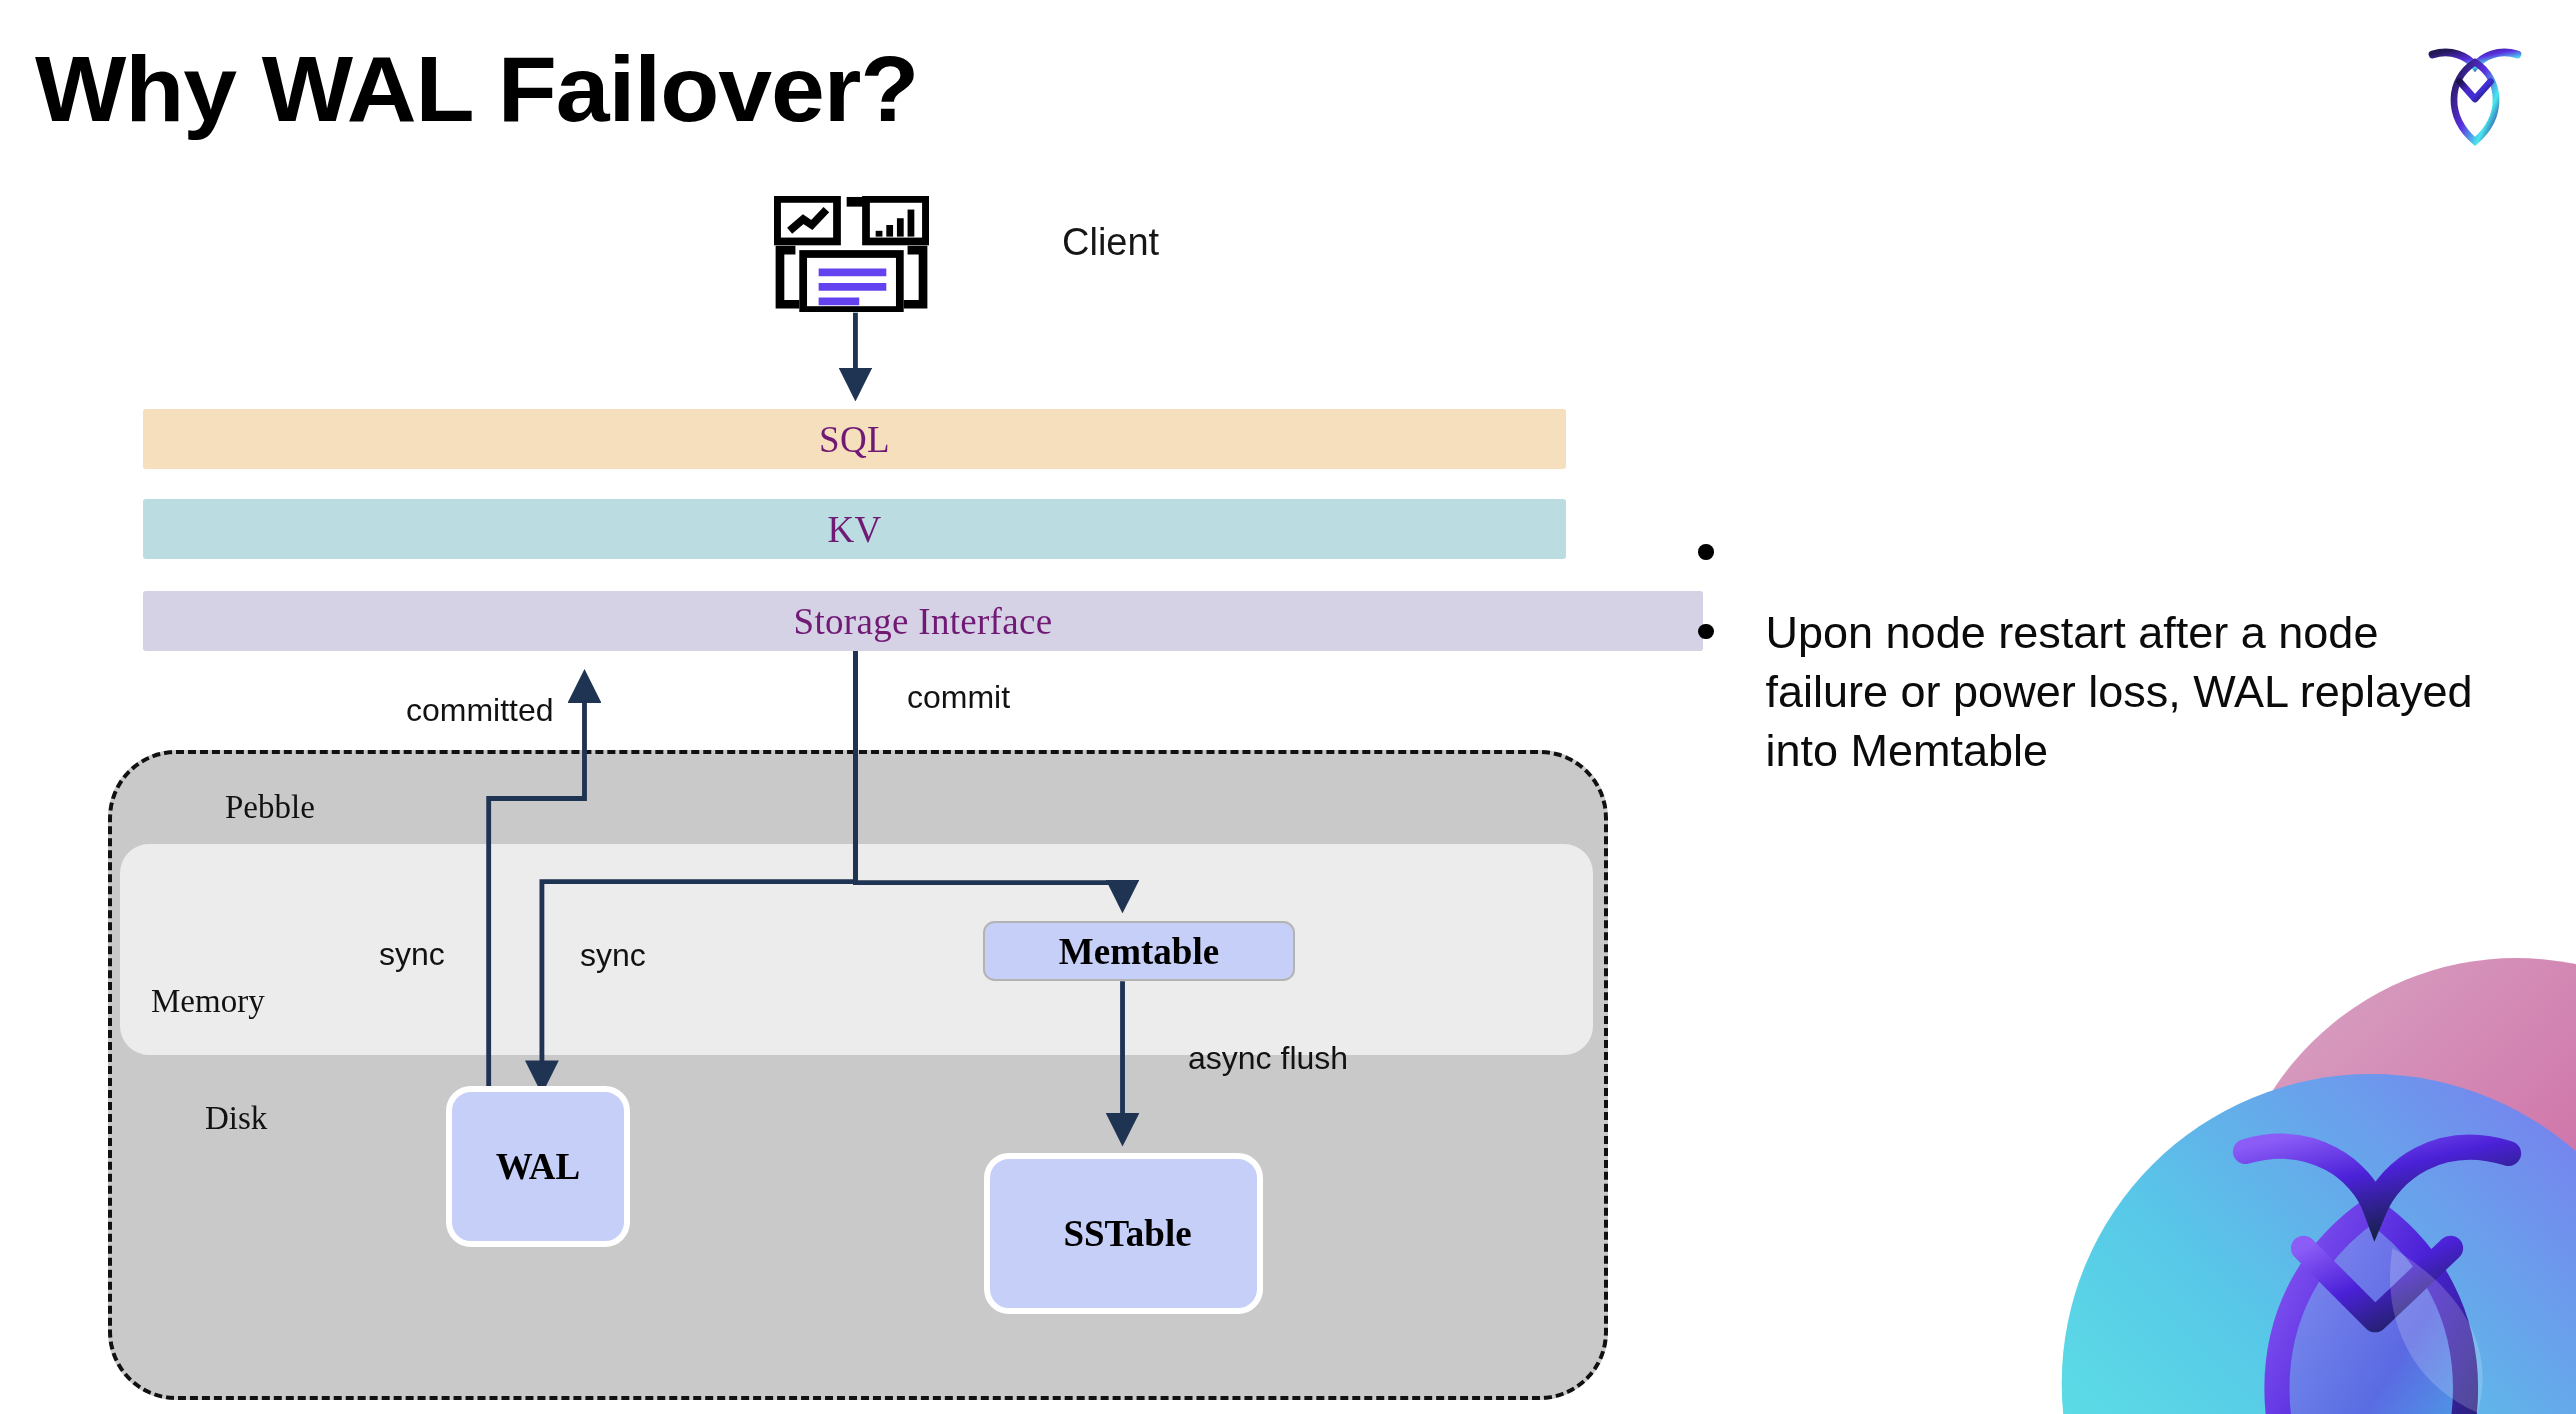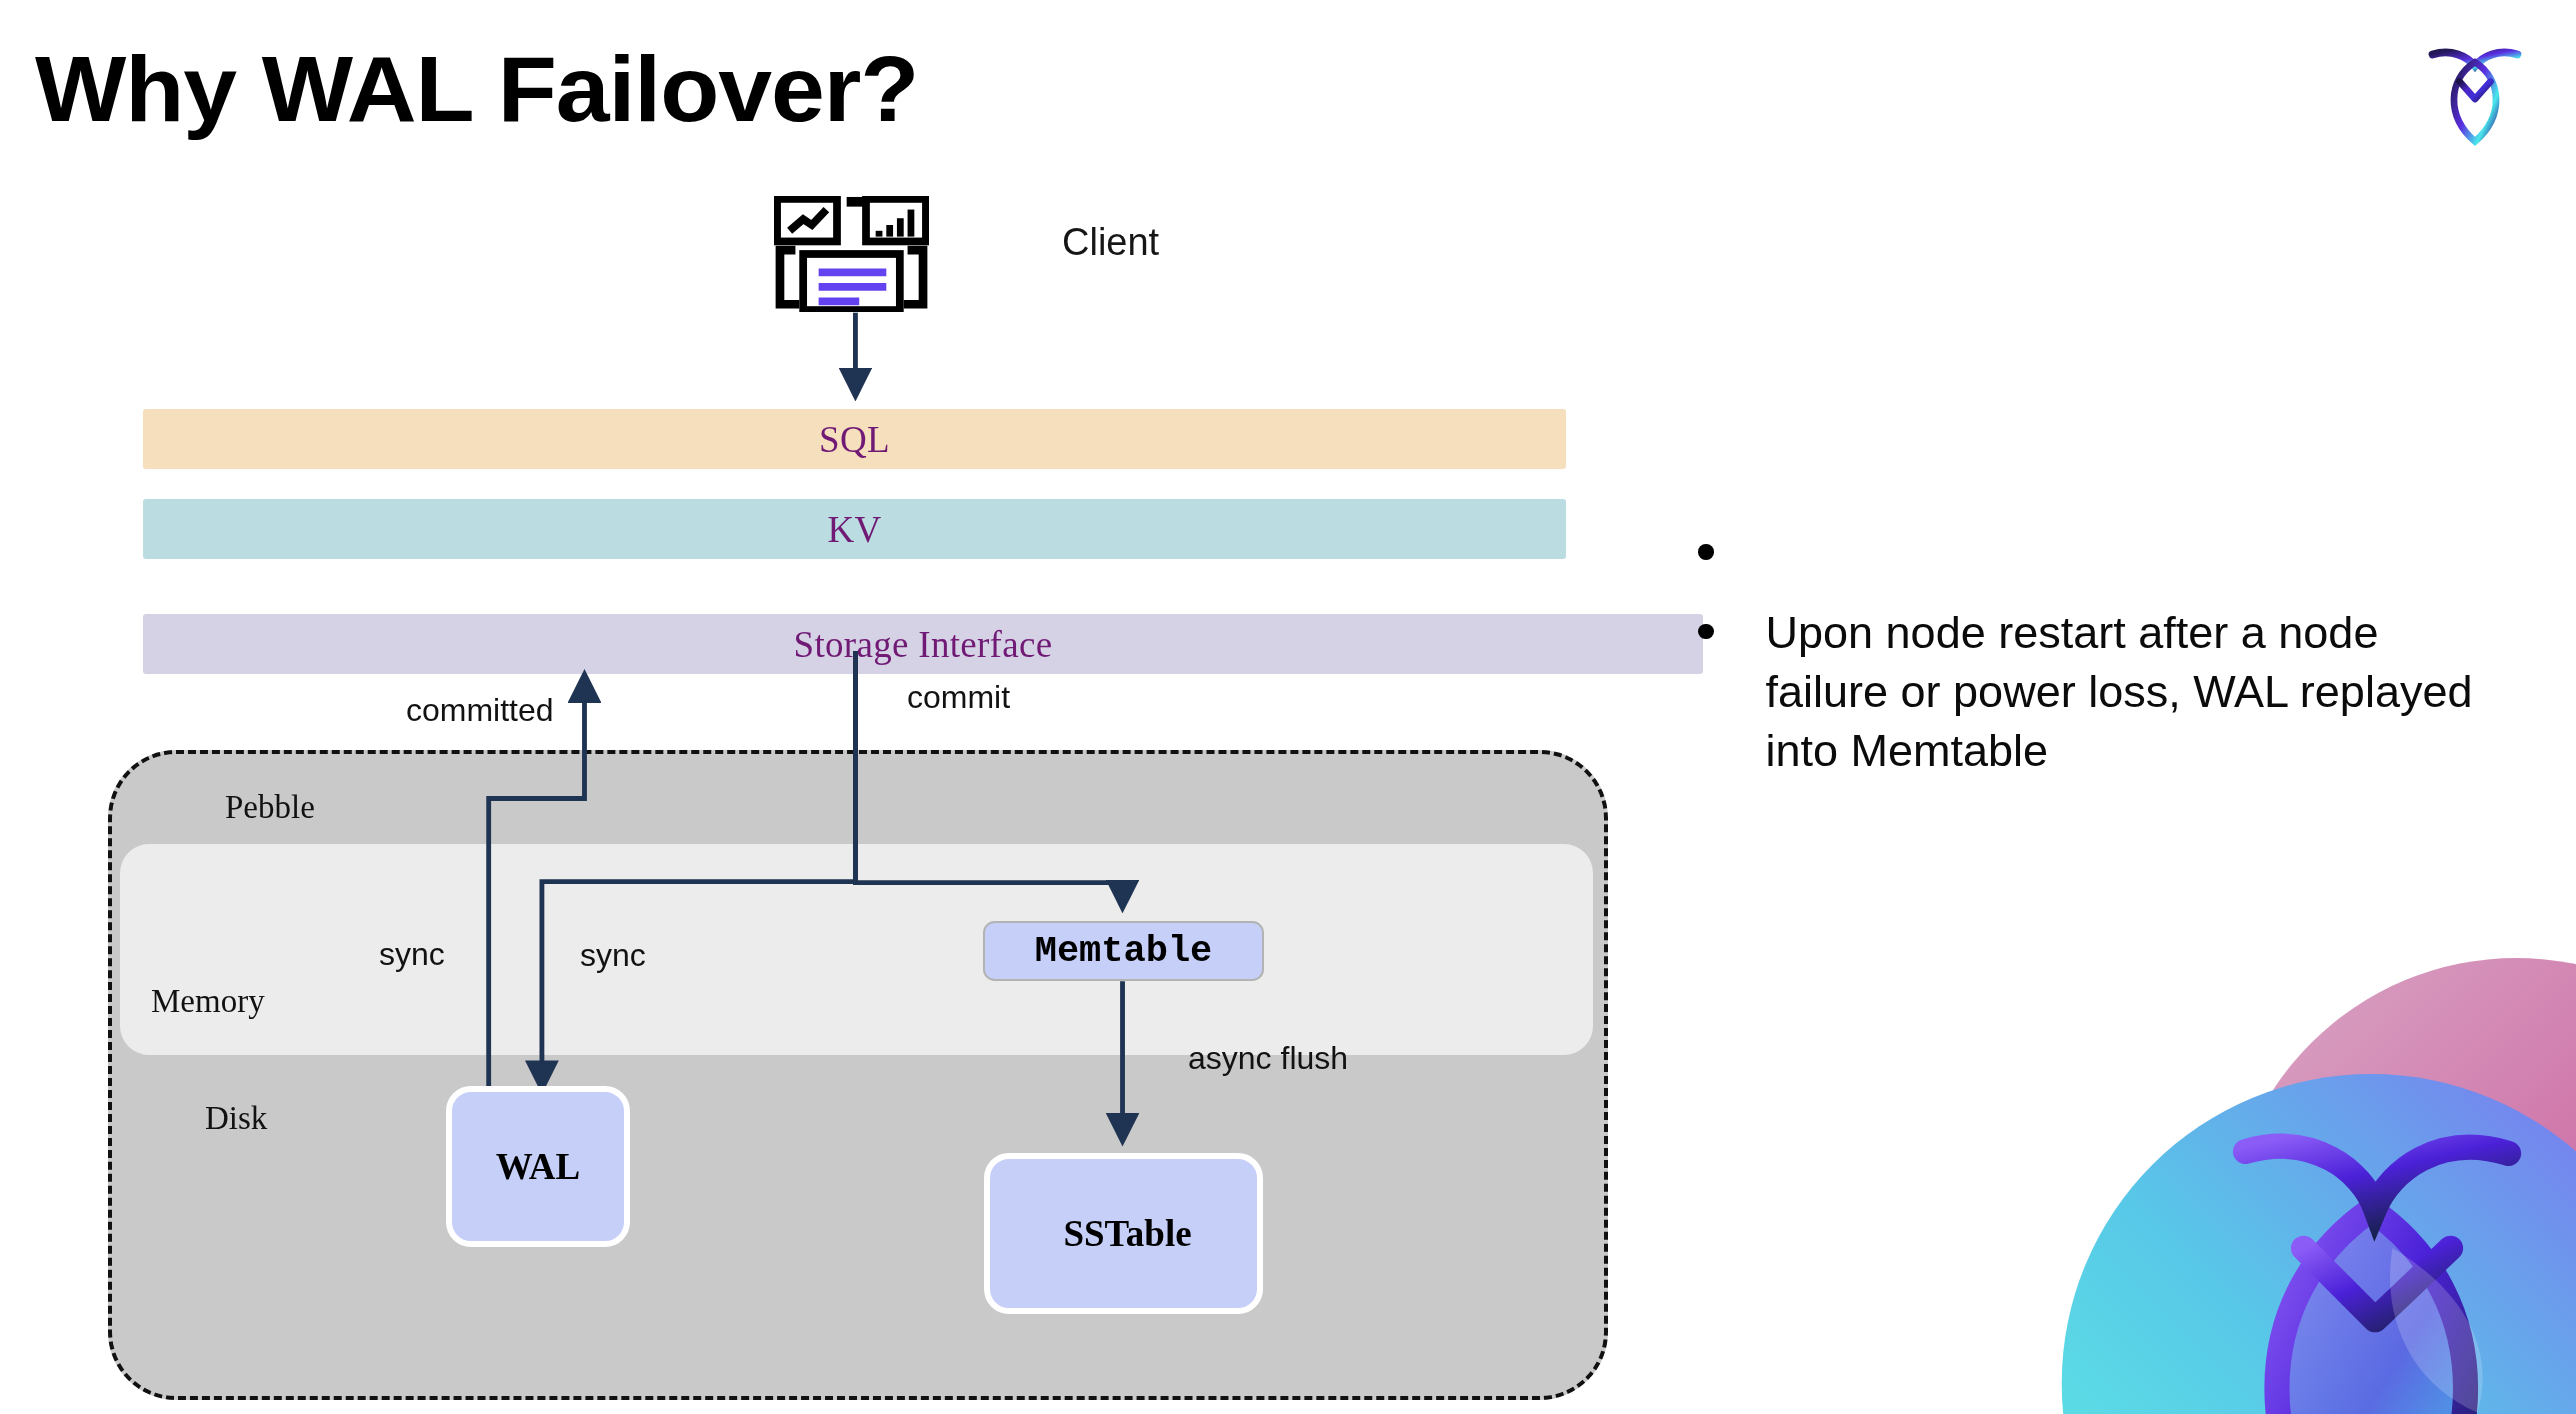--- a/index.html
+++ b/index.html
@@ -34,21 +34,21 @@
 
   
   .layer{
     position:absolute;height:60px;border-radius:2.9px;
     display:flex;align-items:center;justify-content:center;
     font-family:"Liberation Serif", serif;
     font-size:37px;color:#701a75;letter-spacing:0.3px;
   }
   .layer-sql{left:143px;top:409px;width:1423px;background:#f5dfbd;}
   .layer-kv{left:143px;top:499px;width:1423px;background:#bbdce1;}
-  .layer-si{left:143px;top:614px;width:1560px;background:#d6d2e5;}
+  .layer-si{left:143px;top:591px;width:1560px;background:#d6d2e5;}
 
   
   .pebble-box{
     position:absolute;left:108px;top:750px;width:1500px;height:650px;
     background:#c9c9c9;border:4.8px dashed #111111;border-radius:68px;box-sizing:border-box;
   }
   .memory-band{
     position:absolute;left:120px;top:844px;width:1473px;height:211px;
     background:#ececec;border-radius:29px;
   }
@@ -73,22 +73,22 @@
   .lbl-asyncflush{left:1188px;top:1040px;}
 
   
   .node{
     position:absolute;background:#c5cff8;
     display:flex;align-items:center;justify-content:center;
     font-family:"Liberation Serif", serif;font-weight:bold;color:#000000;
     box-sizing:border-box;
   }
   .node-memtable{
-    left:983px;top:921px;width:281px;height:60px;border-radius:11.6px;
-    border:2.9px solid #b3b3b3;font-size:37px;font-family:Liberation Mono, monospace;
+    left:983px;top:921px;width:312px;height:60px;border-radius:11.6px;
+    border:2.9px solid #b3b3b3;font-size:37px;
   }
   .node-wal{
     left:446px;top:1086px;width:184px;height:161px;border-radius:25px;
     border:6.8px solid #ffffff;font-size:37px;
   }
   .node-sstable{
     left:984px;top:1153px;width:279px;height:161px;border-radius:25px;
     border:6.8px solid #ffffff;font-size:37px;padding-left:8px;
   }
 

